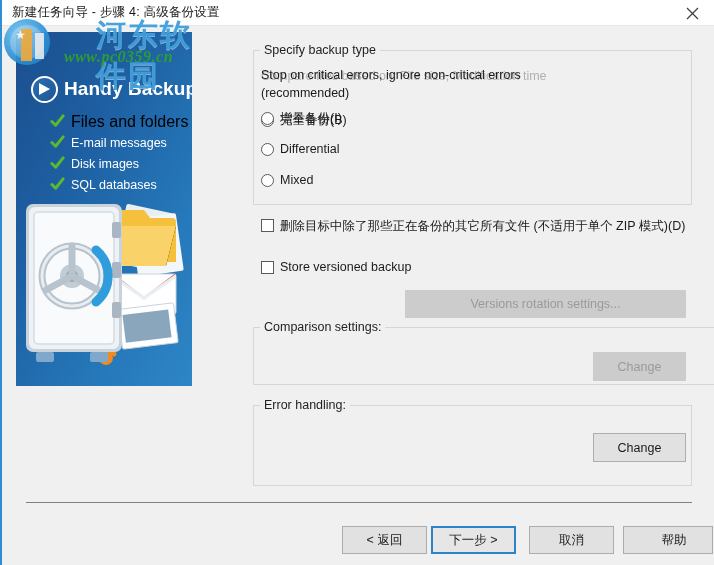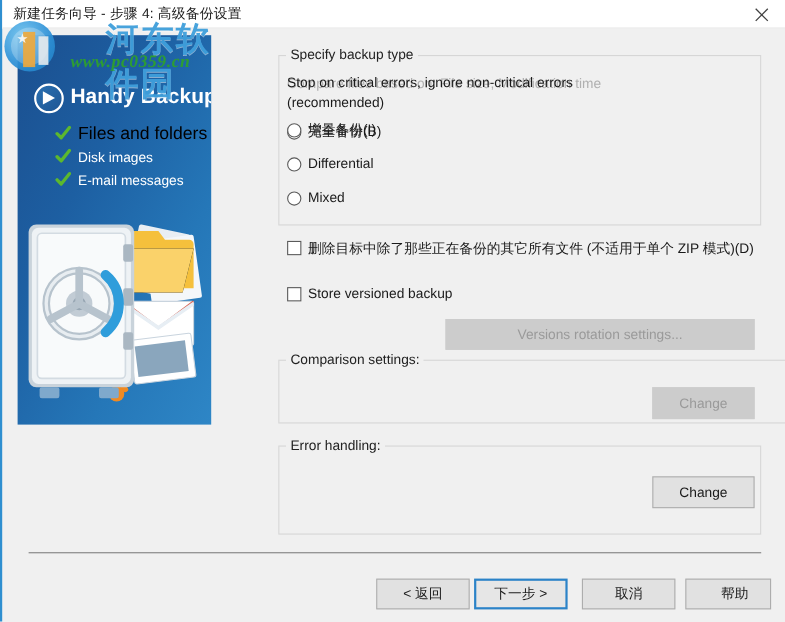--- a/index.html
+++ b/index.html
@@ -388,21 +388,21 @@
     color: #1a1a1a;
     display: flex;
     align-items: center;
     justify-content: center;
     cursor: pointer;
     font-family: "Liberation Sans", "DejaVu Sans", sans-serif;
   }
   #btn-back  { left: 340px; width: 85px; }
   #btn-next  { left: 429px; width: 85px; border: 2px solid #2b83c8; background: #e6e6e6; }
   #btn-cancel{ left: 527px; width: 85px; }
-  #btn-help  { left: 621px; width: 78px; padding-left: 12px; }
+  #btn-help  { left: 621px; width: 90px; padding-left: 12px; }
 </style>
 </head>
 <body>
 
 <div class="window">
 
   <div class="titlebar">
     <div class="titlebar-text">新建任务向导 - 步骤 4: 高级备份设置</div>
     <div class="close-btn">
       <svg width="13" height="13" viewBox="0 0 13 13">
@@ -435,27 +435,33 @@
       <div class="hb-item">
         <svg class="hb-check" viewBox="0 0 16 16">
           <path d="M2 8 L6 12 L14 2" fill="none" stroke="#5cb82e" stroke-width="3.2" stroke-linecap="round" stroke-linejoin="round"></path>
         </svg>
         <span>Files and folders</span>
       </div>
       <div class="hb-item">
         <svg class="hb-check" viewBox="0 0 16 16">
           <path d="M2 8 L6 12 L14 2" fill="none" stroke="#5cb82e" stroke-width="3.2" stroke-linecap="round" stroke-linejoin="round"></path>
         </svg>
+        <span class="hb-item-label">E-mail messages</span>
+      </div>
+      <div class="hb-item">
+        <svg class="hb-check" viewBox="0 0 16 16">
+          <path d="M2 8 L6 12 L14 2" fill="none" stroke="#5cb82e" stroke-width="3.2" stroke-linecap="round" stroke-linejoin="round"></path>
+        </svg>
         <span class="hb-item-label">Disk images</span>
       </div>
       <div class="hb-item">
         <svg class="hb-check" viewBox="0 0 16 16">
           <path d="M2 8 L6 12 L14 2" fill="none" stroke="#5cb82e" stroke-width="3.2" stroke-linecap="round" stroke-linejoin="round"></path>
         </svg>
-        <span class="hb-item-label">E-mail messages</span>
+        <span class="hb-item-label">SQL databases</span>
       </div>
     </div>
 
     <svg class="safe-art" viewBox="0 0 176 200">
 
       <g>
         <rect x="104" y="22" width="48" height="60" rx="2" fill="#e9eef3" transform="rotate(12 128 52)"></rect>
         <rect x="118" y="30" width="46" height="58" rx="2" fill="#f4f7fa" transform="rotate(-8 141 59)"></rect>
         <g stroke="#b9c6d2" stroke-width="1.4">
           <line x1="112" y1="36" x2="146" y2="42"></line>

